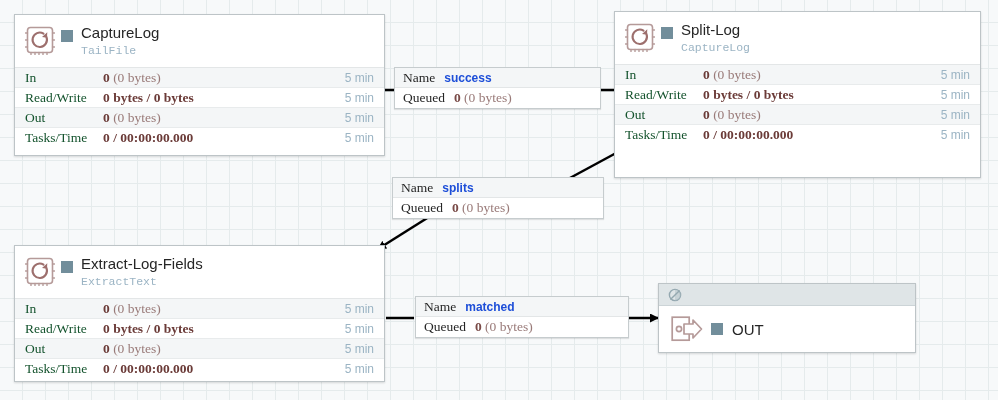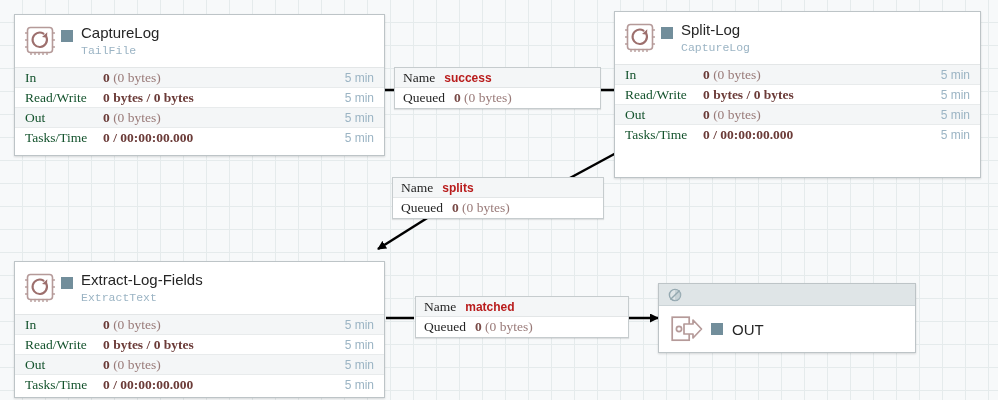--- a/index.html
+++ b/index.html
@@ -130,21 +130,21 @@
     display: flex;
     align-items: center;
     height: 20px;
     padding: 0 8px;
     font-size: 13.5px;
     font-family: "Liberation Serif", serif;
     box-sizing: border-box;
   }
   .conn-row.head { background: #f4f6f7; border-bottom: 1px solid #e3e6e7; }
   .conn-key { color: #262626; margin-right: 9px; }
-  .conn-val { color: #b91c1c; font-weight: bold; font-family: "Liberation Sans", sans-serif; font-size: 12px; }
+  .conn-val { color: #1d4ed8; font-weight: bold; font-family: "Liberation Sans", sans-serif; font-size: 12px; }
   .conn-q { color: #7a4b48; font-weight: bold; }
   .conn-q .dim { color: #997a78; font-weight: normal; }
 
   
   .port {
     position: absolute;
     background: #ffffff;
     border: 1px solid #bdc4c7;
     box-shadow: 0 1px 2px rgba(0,0,0,0.14);
     box-sizing: border-box;
@@ -299,21 +299,21 @@
         <span class="stat-time">5 min</span>
       </div>
       <div class="stat-row">
         <span class="stat-label">Tasks/Time</span>
         <span class="stat-value"><b>0 / 00:00:00.000</b></span>
         <span class="stat-time">5 min</span>
       </div>
     </div>
   </div>
 
-  <div class="processor" style="left:14px; top:245px; width:371px; height:137px;margin-top:16px;">
+  <div class="processor" style="left:14px; top:245px; width:371px; height:137px;">
     <div class="proc-head">
       <span class="proc-icon">
         <svg viewBox="0 0 30 30" width="30" height="30">
           <rect x="2.5" y="2.5" width="25" height="25" rx="3" ry="3" fill="#ffffff" stroke="#b59a99" stroke-width="1.6"></rect>
           <g stroke="#b59a99" stroke-width="1.4" stroke-linecap="round">
             <line x1="6" y1="27.5" x2="6" y2="29.5"></line>
             <line x1="10" y1="27.5" x2="10" y2="29.5"></line>
             <line x1="14" y1="27.5" x2="14" y2="29.5"></line>
             <line x1="18" y1="27.5" x2="18" y2="29.5"></line>
             <line x1="22" y1="27.5" x2="22" y2="29.5"></line>

